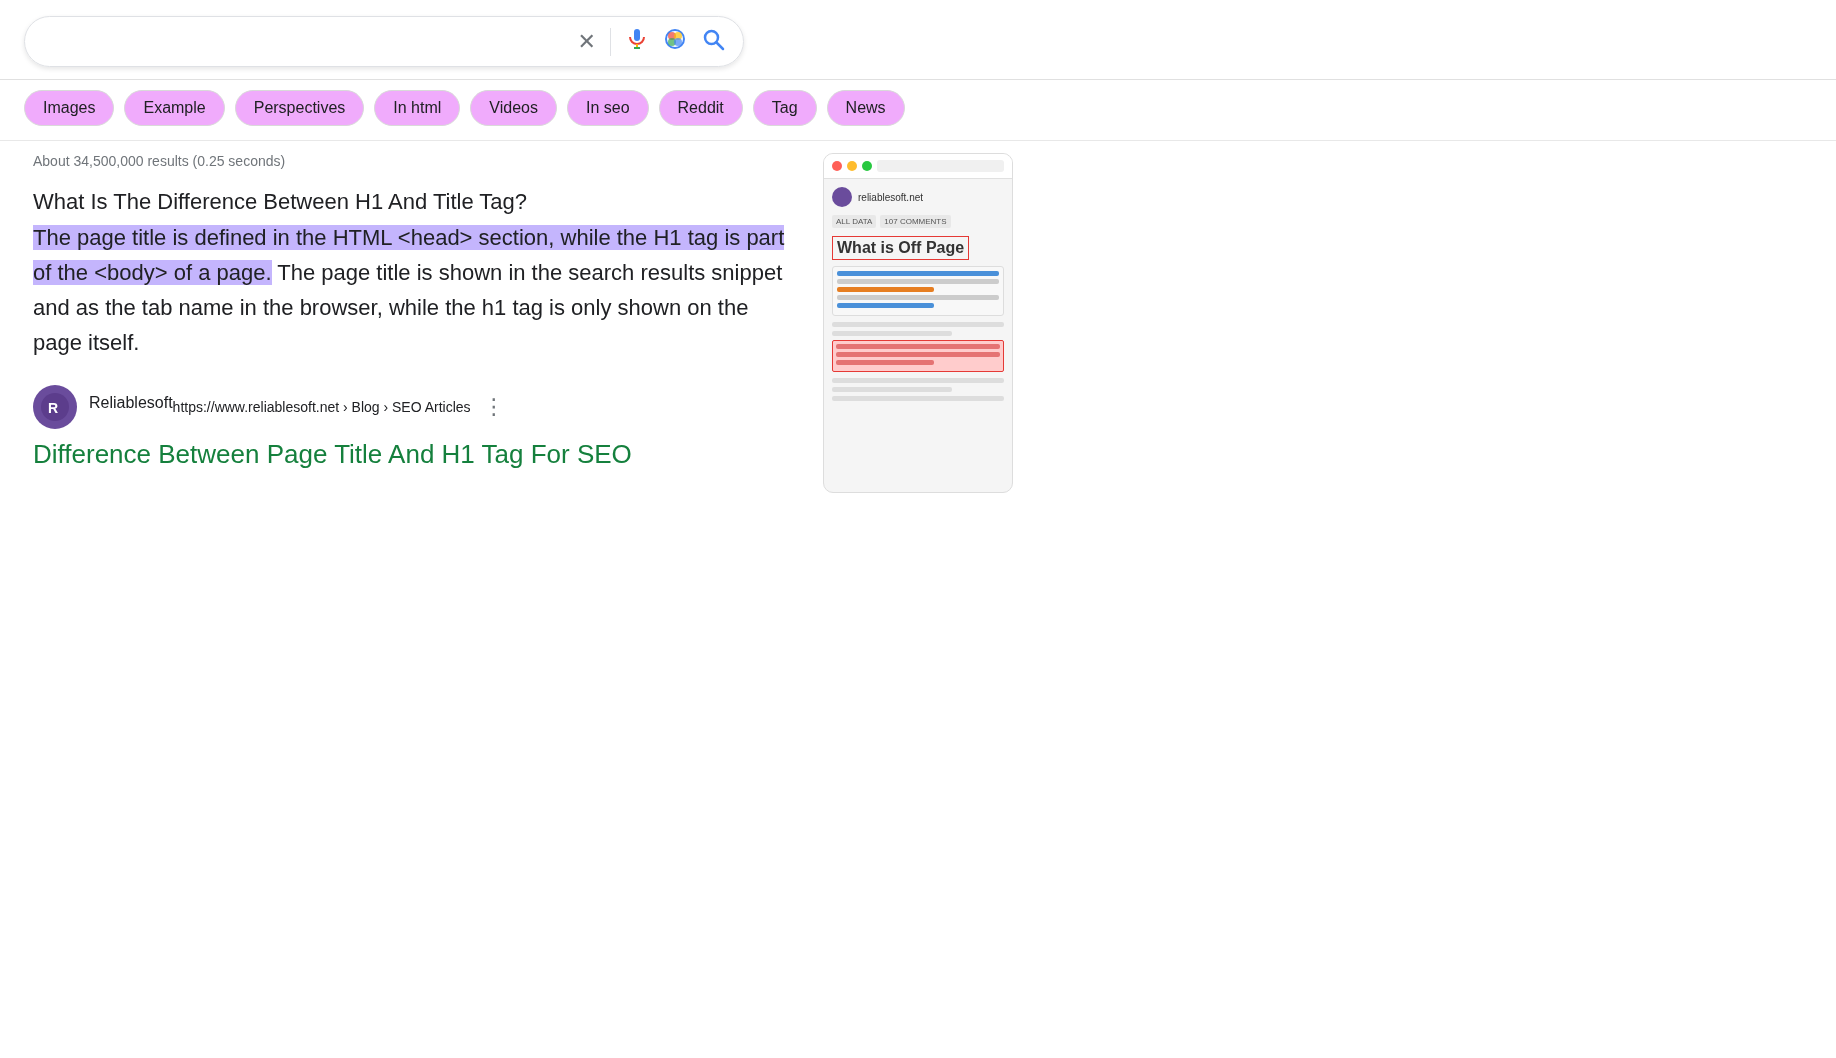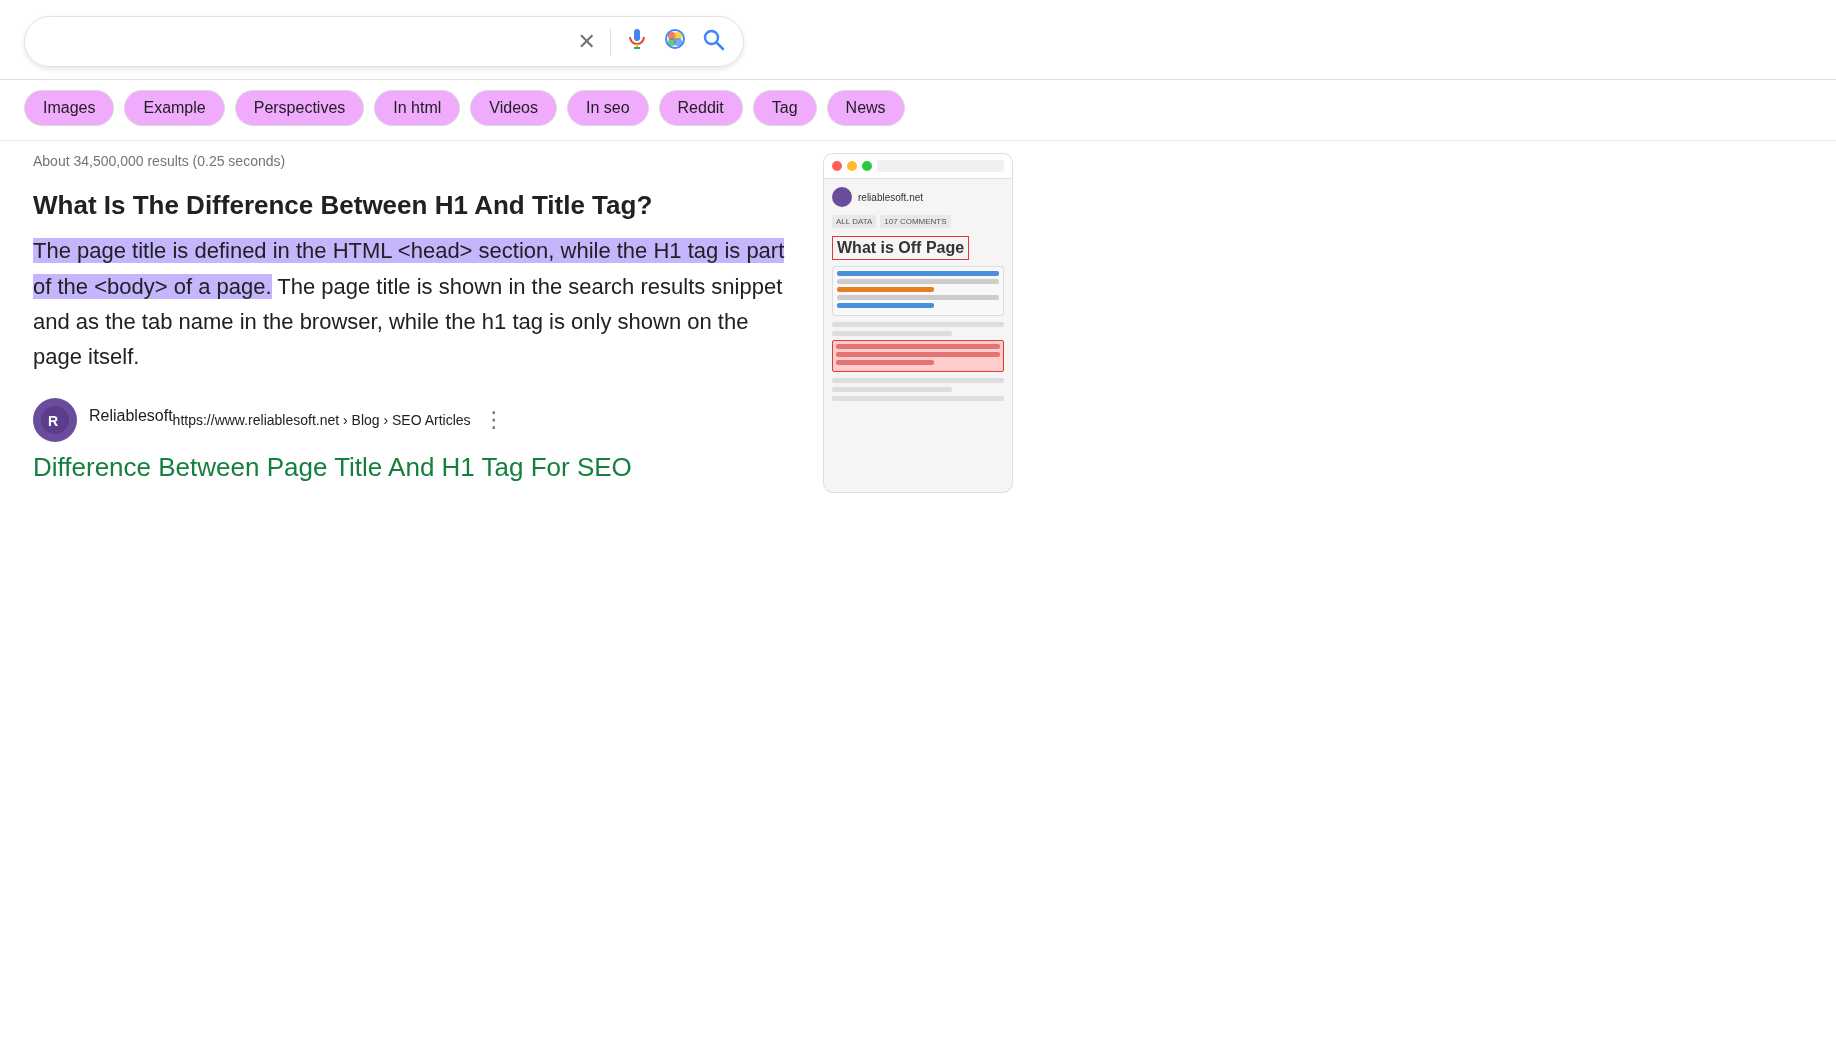--- a/index.html
+++ b/index.html
@@ -97,24 +97,24 @@
       font-size: 14px;
       color: #70757a;
       margin-bottom: 18px;
     }
 
     
     .featured-snippet {
       margin-bottom: 24px;
     }
     .snippet-question {
-      font-size: 26px;
-      font-weight: 700;
-      color: #202124;
-      margin-bottom: 10px;
+      font-size: 22px;
+      font-weight: 400;
+      color: #202124;
+      margin-bottom: 2px;
       line-height: 1.4;
     }
     .snippet-text {
       font-size: 22px;
       line-height: 1.6;
       color: #202124;
     }
     .highlight-blue {
       background-color: #c4b5fd;
       color: #202124;

